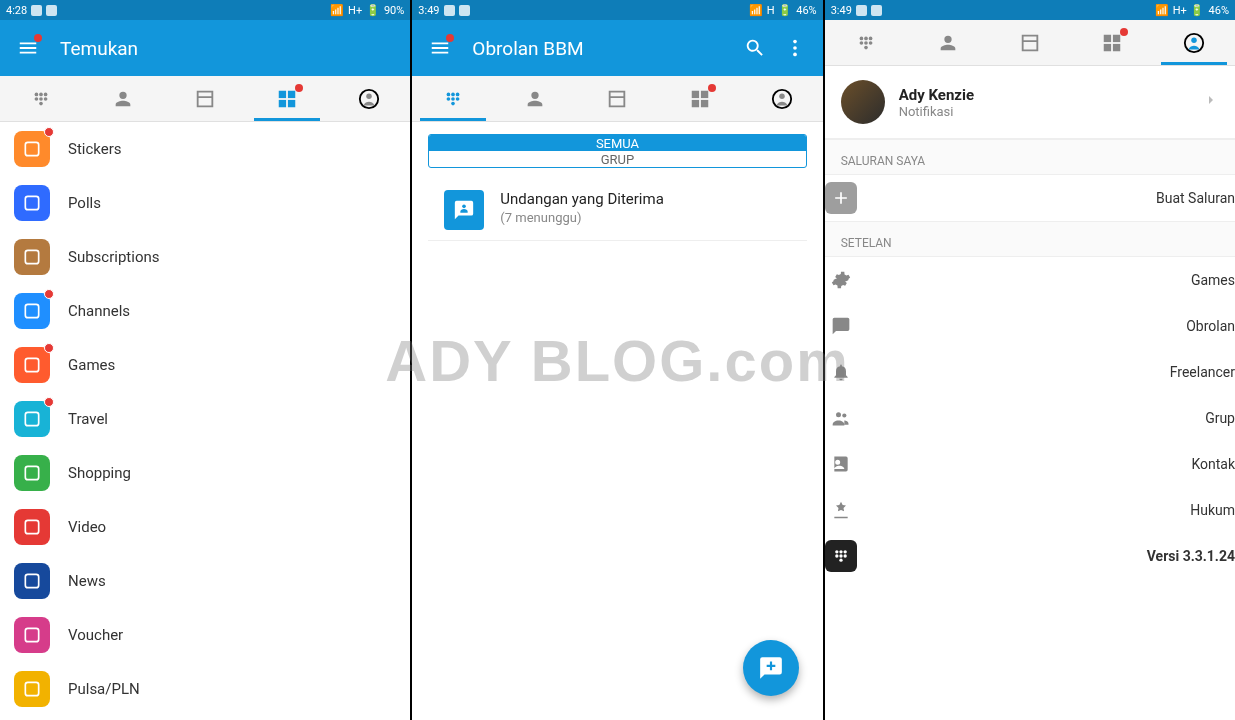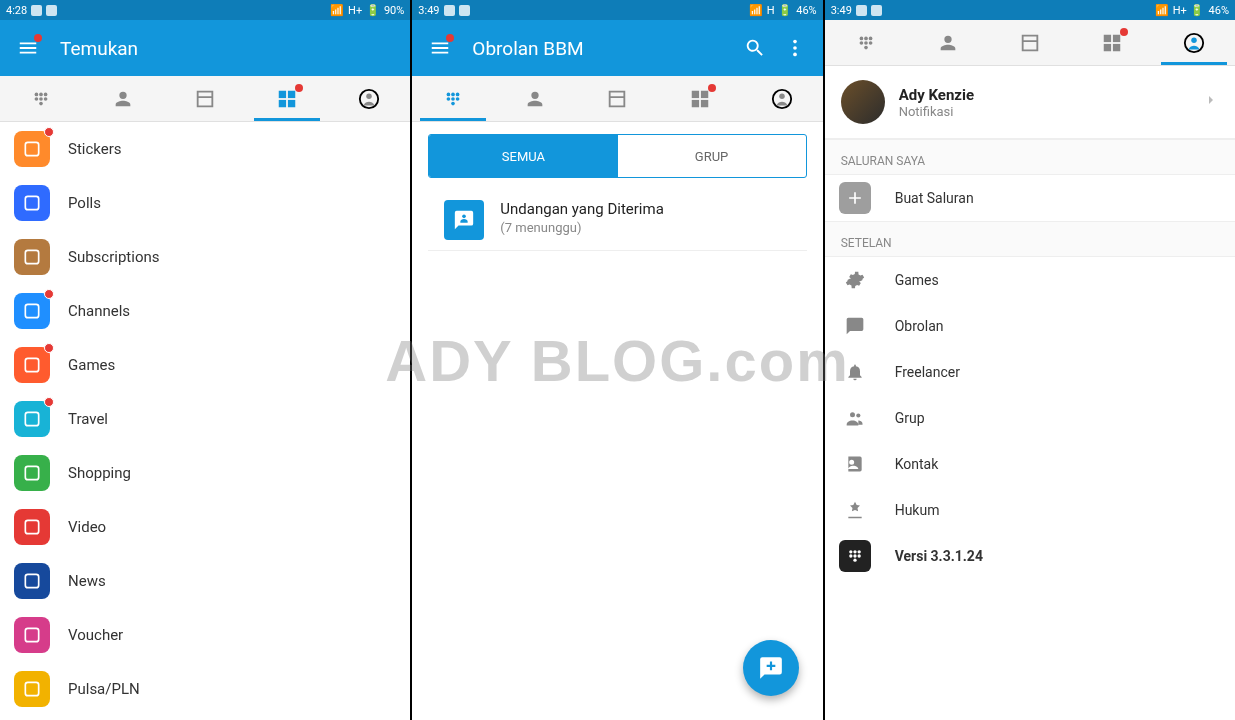--- a/index.html
+++ b/index.html
@@ -147,21 +147,22 @@
     color: #333;
   }
 
   
   .seg {
     margin: 12px 16px;
     display: flex;
     border: 1px solid #1296db;
     border-radius: 3px;
     overflow: hidden;
-    height: 44px;
+    height: 34px;
+    flex-direction: column;
   }
   .seg-btn {
     flex: 1;
     display: flex;
     align-items: center;
     justify-content: center;
     font-size: 13px;
     color: #666;
     cursor: pointer;
   }
@@ -224,22 +225,23 @@
     color: #888;
     background: #fafafa;
     border-top: 1px solid #eee;
     border-bottom: 1px solid #eee;
     text-transform: uppercase;
   }
   .me-item {
     display: flex;
     align-items: center;
     height: 46px;
-    padding: 0 14px;
-    cursor: pointer;
+    padding: 0 0;
+    cursor: pointer;
+    justify-content: space-between;
   }
   .me-item.noninteract { cursor: default; font-weight: bold; }
   .me-icon {
     width: 32px; height: 32px;
     display: flex; align-items: center; justify-content: center;
     margin-right: 24px;
   }
   .me-icon svg { width: 20px; height: 20px; fill: #888; }
   .me-icon.box {
     background: #9e9e9e;

